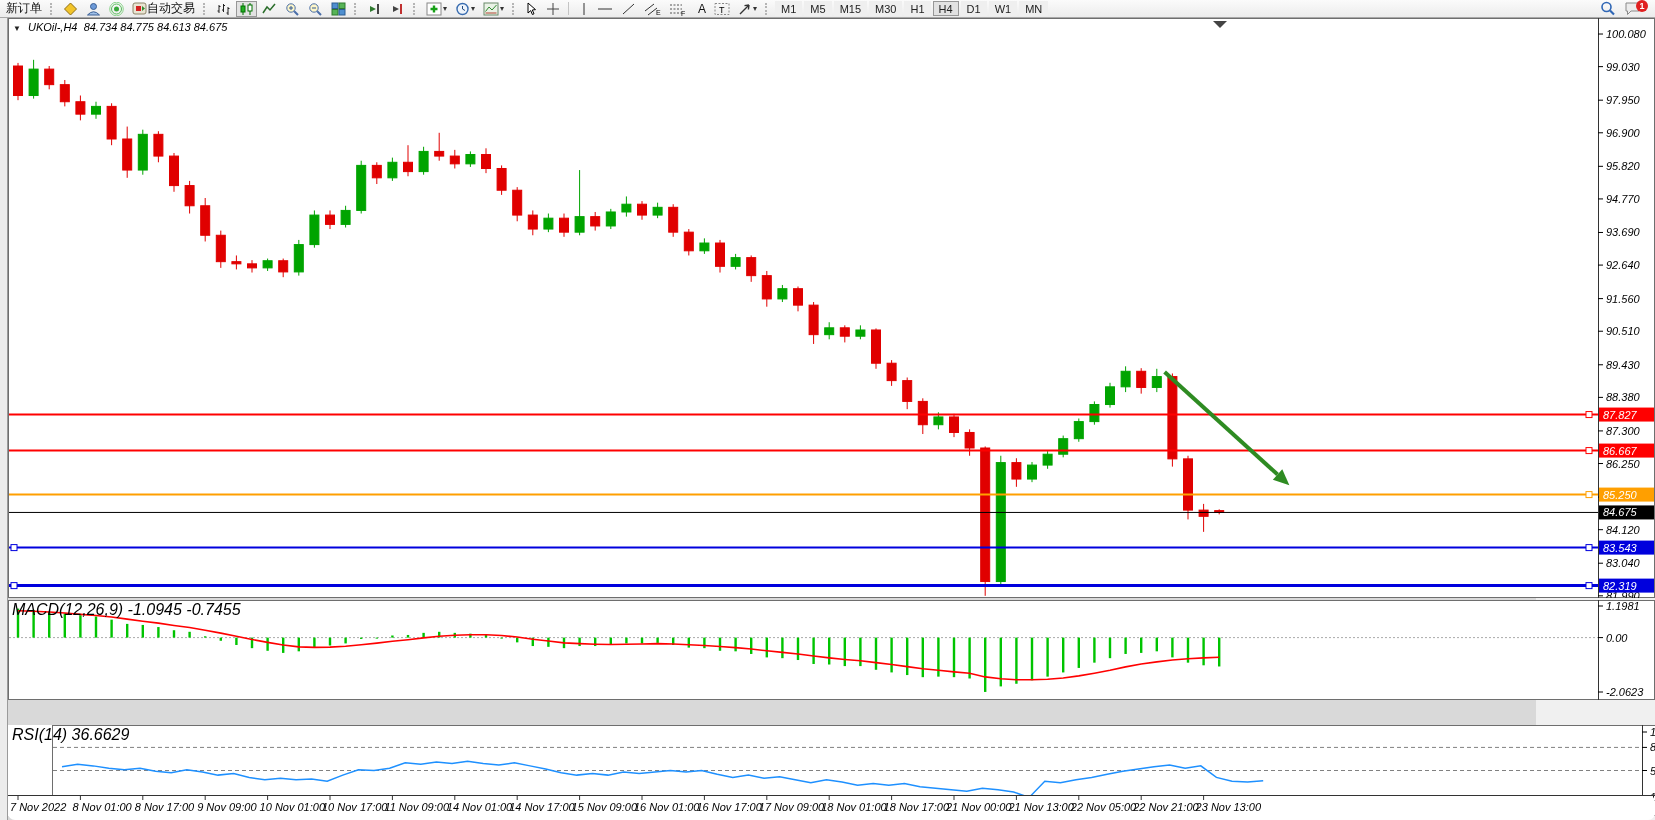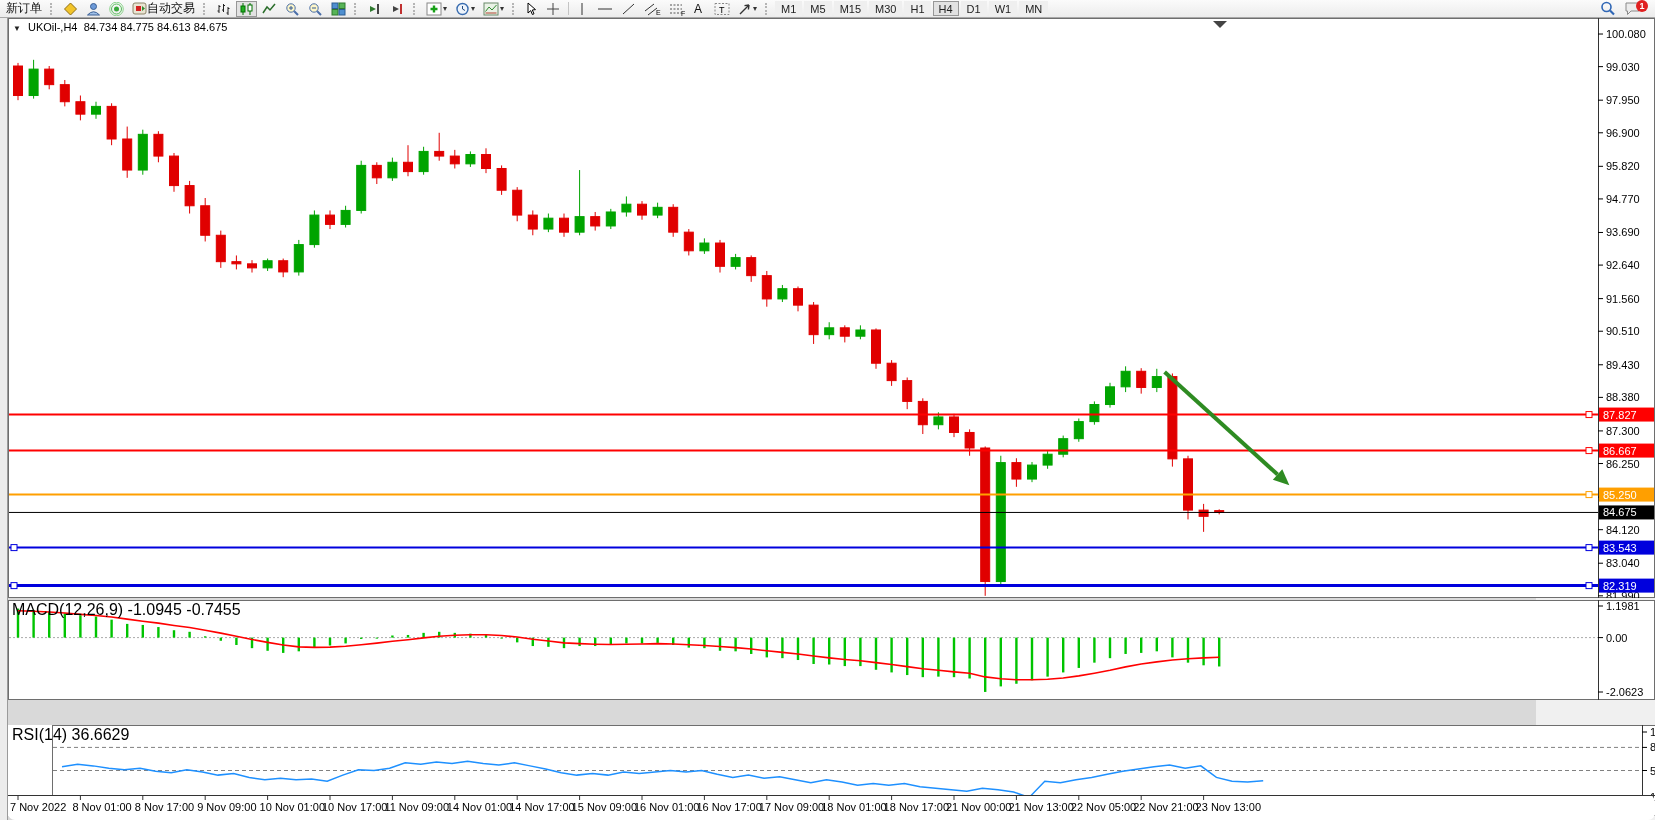--- a/index.html
+++ b/index.html
@@ -2,38 +2,38 @@
 <html><head>
 <meta charset="utf-8">
 <style>
   * { margin:0; padding:0; box-sizing:border-box; }
   html,body { width:1655px; height:820px; overflow:hidden; background:#f0f0f0;
               font-family:"Liberation Sans", sans-serif; }
   
   .toolbar { position:absolute; left:0; top:0; width:1655px; height:18px;
              background:linear-gradient(#fbfbfb,#ececec); border-bottom:1px solid #a8a8a8;
              display:flex; align-items:center; padding:0 3px; gap:2px; }
-  .tb { display:inline-flex; align-items:center; justify-content:flex-start; height:16px;
+  .tb { display:inline-flex; align-items:center; justify-content:flex-end; height:16px;
         min-width:18px; padding:0 2px; border:1px solid transparent; background:transparent;
         font-size:12px; color:#111; cursor:default; }
   .tb.pressed { background:#e2e2e2; border:1px solid #979797; }
   .tb .cjk { font-size:12px; }
   .grip { width:5px; height:12px; border-left:2px dotted #b5b5b5; margin:0 3px; }
   .sep  { width:1px; height:13px; background:#c4c4c4; margin:0 3px; }
   .caret { font-size:8px; color:#333; margin-left:1px; }
   .tf { font-size:11px; color:#222; padding:0 5px; height:15px; display:inline-flex;
         align-items:center; border:1px solid transparent; }
   .tf.pressed { background:#e2e2e2; border:1px solid #979797; }
   .spacer { flex:1; }
   .chatwrap { position:relative; }
   .badge { position:absolute; top:-2px; right:-5px; width:12px; height:12px; border-radius:50%;
            background:#e02020; color:#fff; font-size:9px; line-height:12px; text-align:center;
            font-weight:bold; }
   
-  .region { position:absolute; left:0; top:18px; width:1536px; height:802px; background:#d9d9d9; }
+  .region { position:absolute; left:0; top:18px; width:1536px; height:802px; background:#d9d9d9;font-style:italic; }
   .gutter { position:absolute; left:0; top:0; width:8px; height:802px; background:#ececec;
             border-right:1px solid #9a9a9a; }
   .panels { position:absolute; left:8px; top:0; width:1647px; height:802px; }
   .panel  { position:absolute; left:0; width:1647px; background:#fff; }
   #price-panel { top:0; height:580px; }
   #macd-panel  { top:582px; height:100px; }
   #rsi-panel   { top:707px; height:91px;padding-left:44px; }
   #time-panel  { top:777px; height:25px; background:#fff;border-radius:7px; }
   svg { display:block; }
   .ctitle { position:absolute; left:5px; top:3px; font-size:11px; color:#000; z-index:5; }

